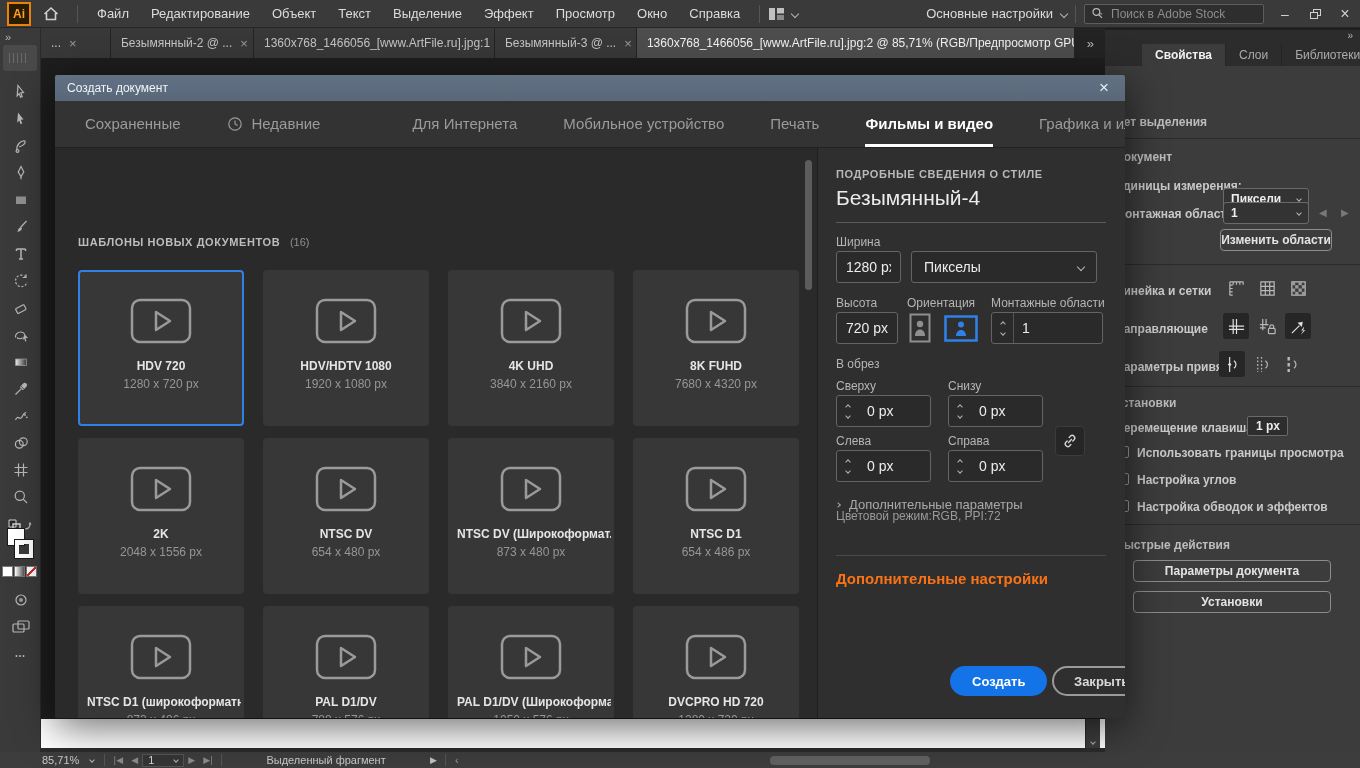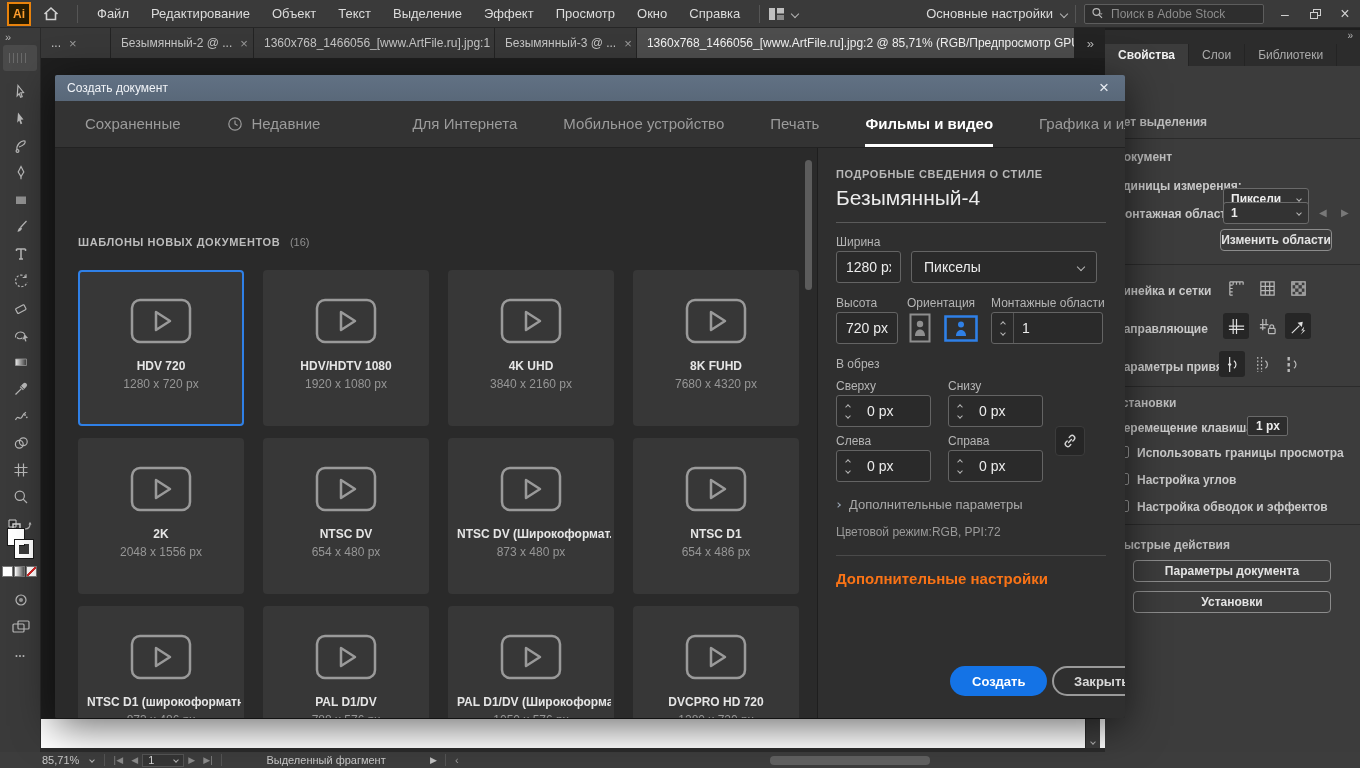--- a/index.html
+++ b/index.html
@@ -49,21 +49,21 @@
   .canvas{left:41px;top:58px;width:1064px;height:694px;background:#1e1e1e;}
   .art-strip{position:absolute;left:0;top:661px;width:1064px;height:29px;background:#ffffff;}
   .vscroll{position:absolute;left:1044px;top:661px;width:15px;height:29px;background:#3d3d3d;border-left:1px solid #2a2a2a;display:flex;align-items:flex-end;justify-content:center;padding-bottom:4px;}
   .hband{position:absolute;left:0;top:690px;width:1064px;height:4px;background:#2b2b2b;}
 
   
   .rpanel{left:1105px;top:30px;width:255px;height:722px;background:#3c3c3c;z-index:1;}
   .rp-top{position:absolute;left:0;top:0;width:255px;height:14px;background:#2c2c2c;color:#b5b5b5;font-size:10px;text-align:right;padding-right:8px;letter-spacing:-1px;}
   .rp-tabs{position:absolute;left:0;top:14px;width:255px;height:22px;background:#2c2c2c;display:flex;}
   .rp-tab{padding:0 13px;display:flex;align-items:center;font-size:12px;color:#ababab;border-right:1px solid #242424;}
-  .rp-tab.active{background:#3c3c3c;color:#f2f2f2;font-weight:bold;}
+  .rp-tab.active{background:#3c3c3c;color:#f2f2f2;font-weight:bold;margin-left:37px;}
   .rp-body{position:absolute;left:0;top:36px;width:255px;height:686px;}
   .rp-h{position:absolute;left:10px;font-size:12px;font-weight:bold;color:#bdbdbd;white-space:nowrap;}
   .rp-lbl{position:absolute;left:10px;font-size:12px;font-weight:bold;color:#c9c9c9;white-space:nowrap;}
   .rp-div{position:absolute;left:0;width:255px;height:1px;background:#2b2b2b;}
   .rp-select{position:absolute;display:flex;align-items:center;justify-content:space-between;background:#333;border:1px solid #6a6a6a;border-radius:3px;height:22px;padding:0 7px;font-size:12px;font-weight:bold;color:#ececec;}
   .rp-btn{position:absolute;border:1px solid #8c8c8c;border-radius:4px;background:transparent;color:#e3e3e3;font-size:12px;font-weight:bold;height:22px;display:flex;align-items:center;justify-content:center;}
   .rp-ico{position:absolute;width:26px;height:26px;display:flex;align-items:center;justify-content:center;border-radius:3px;}
   .rp-ico.pressed{background:#262626;}
   .cbx{position:absolute;left:12px;width:12px;height:12px;border:1px solid #9c9c9c;border-radius:2px;background:transparent;}
   .rp-input{position:absolute;background:#2d2d2d;border:1px solid #6a6a6a;border-radius:2px;height:20px;color:#ececec;font-size:12px;font-weight:bold;padding:0 7px;}
@@ -679,21 +679,21 @@
               <span class="chev up sm"></span>
               <span class="chev down sm"></span>
             </div>
           <div class="val">0 px</div>
         </div>
 
         <div class="adv" style="top:349px">
           <span class="chev right sm" style="border-color:#9aa6b4;"></span>
           <span>Дополнительные параметры</span>
         </div>
-        <div class="det-note" style="top:377px">Цветовой режим:RGB, PPI:72</div>
+        <div class="det-note" style="top:361px">Цветовой режим:RGB, PPI:72</div>
 
         <div class="det-hr" style="top:407px;background:#4a4a4a;"></div>
         <div class="det-more" style="top:422px">Дополнительные настройки</div>
 
         <div class="btn-create" style="left:132px;top:518px;">Создать</div>
         <div class="btn-close" style="left:234px;top:518px;">Закрыть</div>
       </div>
     </div>
   </div>
 

